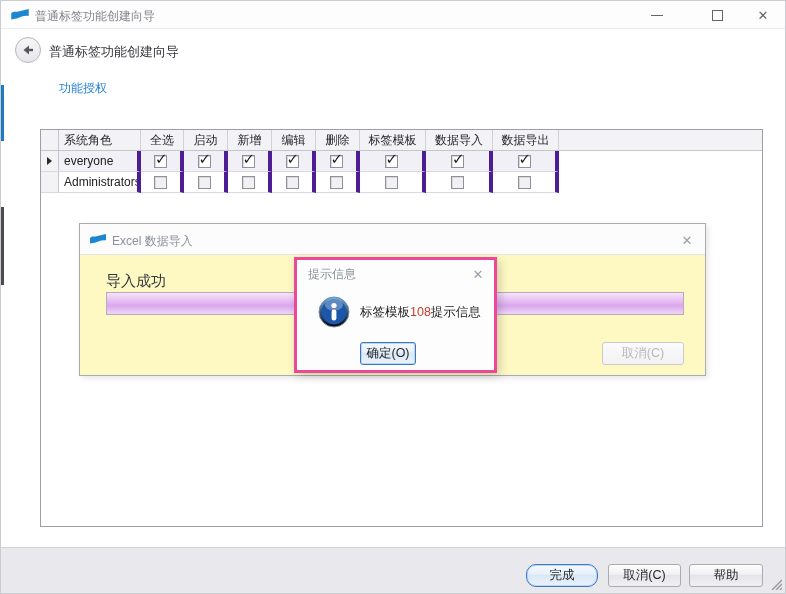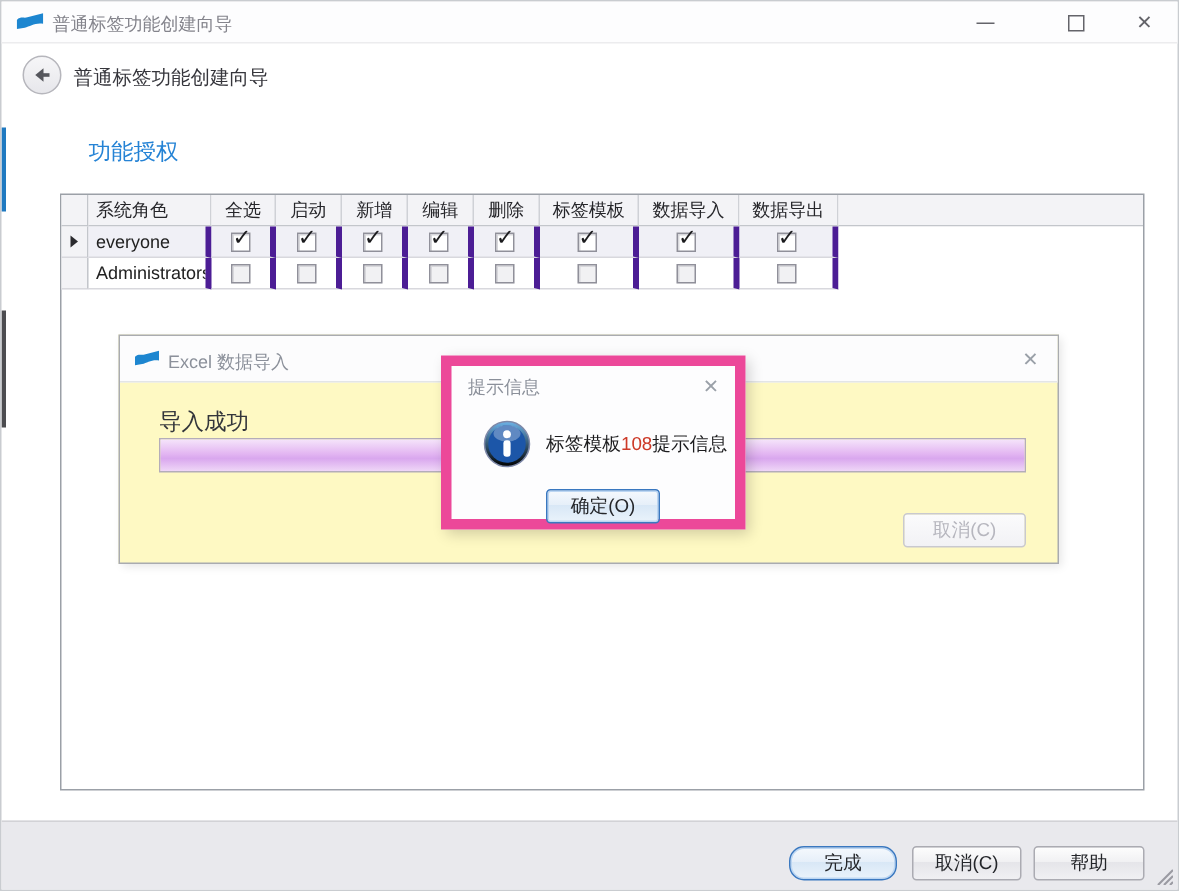--- a/index.html
+++ b/index.html
@@ -21,21 +21,21 @@
   .wc-max-box { width:11px; height:11px; border:1px solid #64646a; display:inline-block; }
   .wc-min-line { width:12px; height:0; border-top:1px solid #64646a; display:inline-block; }
   
   .edge-blue { position:absolute; left:0; top:84px; width:3px; height:56px; background:#1f79c0; }
   .edge-dark { position:absolute; left:0; top:206px; width:3px; height:78px; background:#4c4c50; }
   
   .back-btn { position:absolute; left:14px; top:36px; width:26px; height:26px; border-radius:50%;
     border:1px solid #b6b6bc; background:linear-gradient(#f6f6f8,#e7e7eb); display:flex; align-items:center; justify-content:center; }
   .header-title { position:absolute; left:48px; top:42px; font-size:13px; color:#36363c; }
   
-  .section-heading { position:absolute; left:58px; top:91px; font-size:15px; color:#2583d5; }
+  .section-heading { position:absolute; left:58px; top:79px; font-size:12px; color:#2583d5; }
   
   .grid { position:absolute; left:39px; top:128px; width:723px; height:398px;
     border:1px solid #9ba0a7; background:#fff; }
   .grow { display:flex; height:21px; }
   .gcell { flex:0 0 auto; border-right:4px solid #4c1d95; border-bottom:1px solid #d8d8dd;
     height:21px; line-height:20px; overflow:hidden; white-space:nowrap; }
   .ghead .gcell { background:#f3f3f6; border-right:1px solid #cfd1d6; border-bottom:1px solid #c3c6cb; text-align:center; color:#26262a; }
   .gcell.ind { width:18px; background:#f3f3f6; border-right:1px solid #c3c6cb; text-align:center; }
   .gcell.role { width:82px; padding-left:5px; text-align:left; }
   .gcell.c43 { width:43px; } .gcell.c44 { width:44px; }
@@ -69,28 +69,28 @@
   
   .btn { position:absolute; height:23px; border-radius:3px; font-size:12.5px; color:#24262a;
     border:1px solid #ababb2; background:linear-gradient(#fdfdfd,#f1f1f3 45%,#e5e5e9 46%,#f0f0f3);
     display:flex; align-items:center; justify-content:center; cursor:default; }
   .btn.focused { border:1px solid #3a78c0; box-shadow:inset 0 0 0 1px #bcd6f2;
     background:linear-gradient(#f5f9fd,#e6eff9 45%,#d8e7f6 46%,#eaf3fb); }
   .btn.disabled { border:1px solid #c9c9cf; color:#b6b6be;
     background:linear-gradient(#fbfbfc,#f2f2f5); }
   .imp-cancel { left:522px; top:118px; width:82px; }
   
-  .msgbox { position:absolute; left:293px; top:236px; width:203px; height:116px;
-    background:#fdfdfe; border:7px solid #ec4899; box-shadow:3px 3px 9px rgba(0,0,0,.18); }
+  .msgbox { position:absolute; left:293px; top:256px; width:203px; height:116px;
+    background:#fdfdfe; border:3px solid #ec4899; box-shadow:3px 3px 9px rgba(0,0,0,.18); }
   .msg-title { position:absolute; left:11px; top:6px; font-size:12px; color:#8b909a; }
   .msgbox .dlg-close { right:4px; top:2px; }
   .info-icon { position:absolute; left:21px; top:36px; width:32px; height:32px; }
   .msg-text { position:absolute; left:63px; top:36px; height:32px; line-height:32px; font-size:12.5px; color:#1c1c1e; white-space:nowrap; }
   .msg-count { color:#cd3a28; }
-  .msg-ok { left:63px; top:82px; width:76px; }
+  .msg-ok { left:63px; top:82px; width:56px; }
   
   .footer { position:absolute; left:0; top:546px; width:786px; height:48px;
     background:#e9e9ed; border-top:1px solid #d2d2d6; }
   .btn-finish { left:525px; top:16px; width:72px;border-radius:10px; }
   .btn-cancel { left:607px; top:16px; width:73px; }
   .btn-help   { left:688px; top:16px; width:74px; }
   .resize-grip { position:absolute; right:3px; bottom:3px; width:13px; height:13px; }
 </style>
 </head>
 <body>

